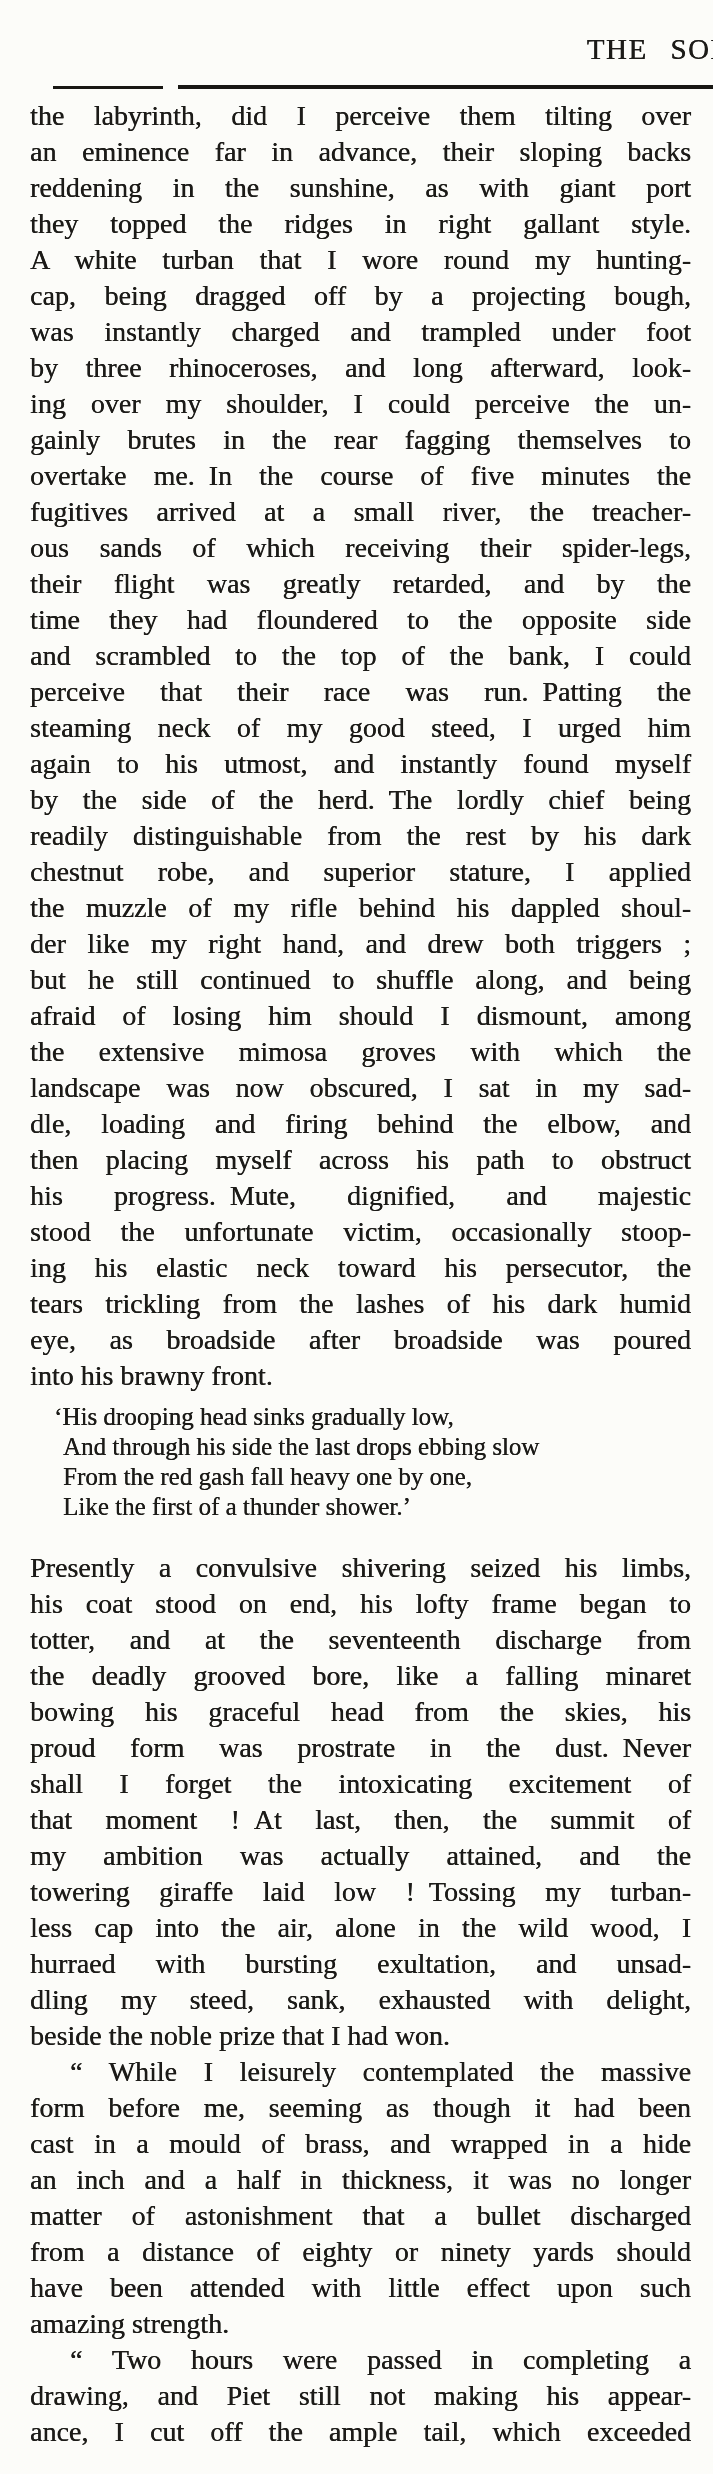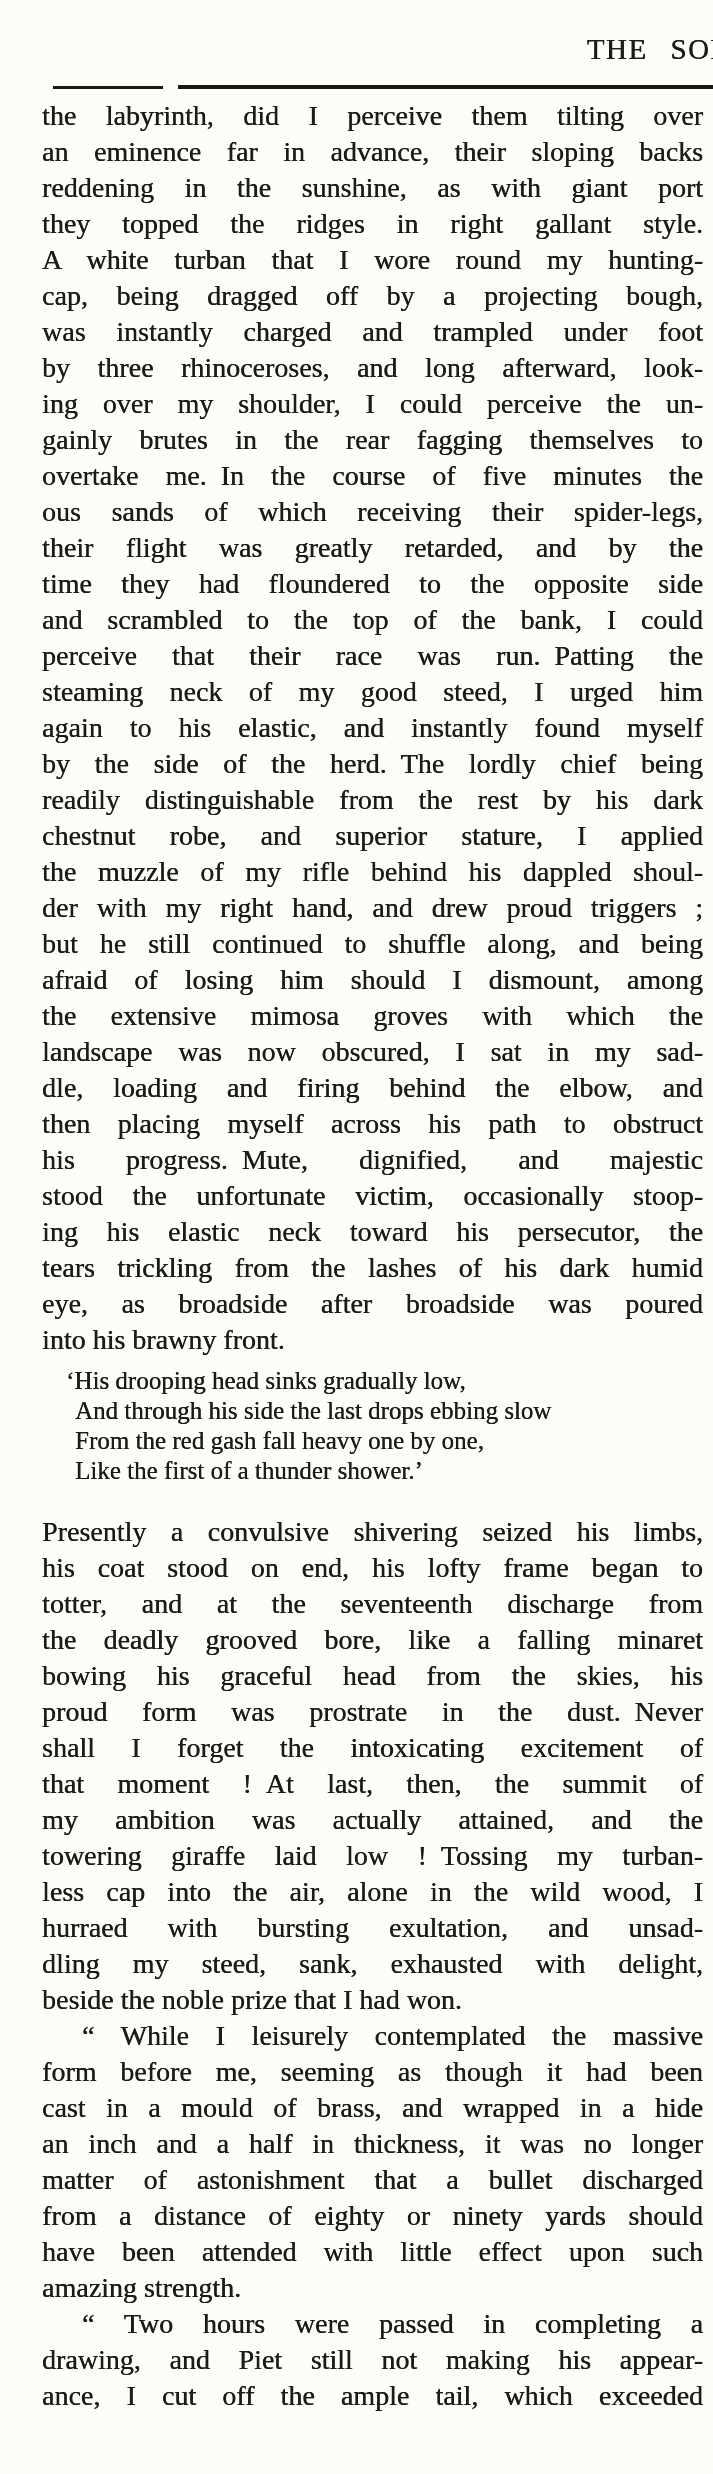--- a/index.html
+++ b/index.html
@@ -36,21 +36,21 @@
     left: 53px; top: 86px;
     width: 110px; height: 3px;
   }
   .rule-right {
     left: 178px; top: 85px;
     width: 535px; height: 4px;
   }
   .text-block {
     position: absolute;
     top: 98px;
-    left: 42px;
+    left: 30px;
     width: 661px;
   }
   .para { margin: 0; }
   .prose .line {
     font-size: 28px;
     line-height: 36px;
     white-space: nowrap;
     text-shadow: 0.35px 0 0 currentColor;
   }
   .prose .line.stretch {
@@ -85,32 +85,33 @@
         <div class="line stretch">an eminence far in advance, their sloping backs</div>
         <div class="line stretch">reddening in the sunshine, as with giant port</div>
         <div class="line stretch">they topped the ridges in right gallant style.</div>
         <div class="line stretch">A white turban that I wore round my hunting-</div>
         <div class="line stretch">cap, being dragged off by a projecting bough,</div>
         <div class="line stretch">was instantly charged and trampled under foot</div>
         <div class="line stretch">by three rhinoceroses, and long afterward, look-</div>
         <div class="line stretch">ing over my shoulder, I could perceive the un-</div>
         <div class="line stretch">gainly brutes in the rear fagging themselves to</div>
         <div class="line stretch">overtake me. In the course of five minutes the</div>
+        <div class="line stretch">fugitives arrived at a small river, the treacher-</div>
         <div class="line stretch">ous sands of which receiving their spider-legs,</div>
         <div class="line stretch">their flight was greatly retarded, and by the</div>
         <div class="line stretch">time they had floundered to the opposite side</div>
         <div class="line stretch">and scrambled to the top of the bank, I could</div>
         <div class="line stretch">perceive that their race was run. Patting the</div>
         <div class="line stretch">steaming neck of my good steed, I urged him</div>
-        <div class="line stretch">again to his elastic, and instantly found myself</div>
+        <div class="line stretch">again to his utmost, and instantly found myself</div>
         <div class="line stretch">by the side of the herd. The lordly chief being</div>
         <div class="line stretch">readily distinguishable from the rest by his dark</div>
         <div class="line stretch">chestnut robe, and superior stature, I applied</div>
         <div class="line stretch">the muzzle of my rifle behind his dappled shoul-</div>
-        <div class="line stretch">der with my right hand, and drew proud triggers ;</div>
+        <div class="line stretch">der like my right hand, and drew both triggers ;</div>
         <div class="line stretch">but he still continued to shuffle along, and being</div>
         <div class="line stretch">afraid of losing him should I dismount, among</div>
         <div class="line stretch">the extensive mimosa groves with which the</div>
         <div class="line stretch">landscape was now obscured, I sat in my sad-</div>
         <div class="line stretch">dle, loading and firing behind the elbow, and</div>
         <div class="line stretch">then placing myself across his path to obstruct</div>
         <div class="line stretch">his progress. Mute, dignified, and majestic</div>
         <div class="line stretch">stood the unfortunate victim, occasionally stoop-</div>
         <div class="line stretch">ing his elastic neck toward his persecutor, the</div>
         <div class="line stretch">tears trickling from the lashes of his dark humid</div>

